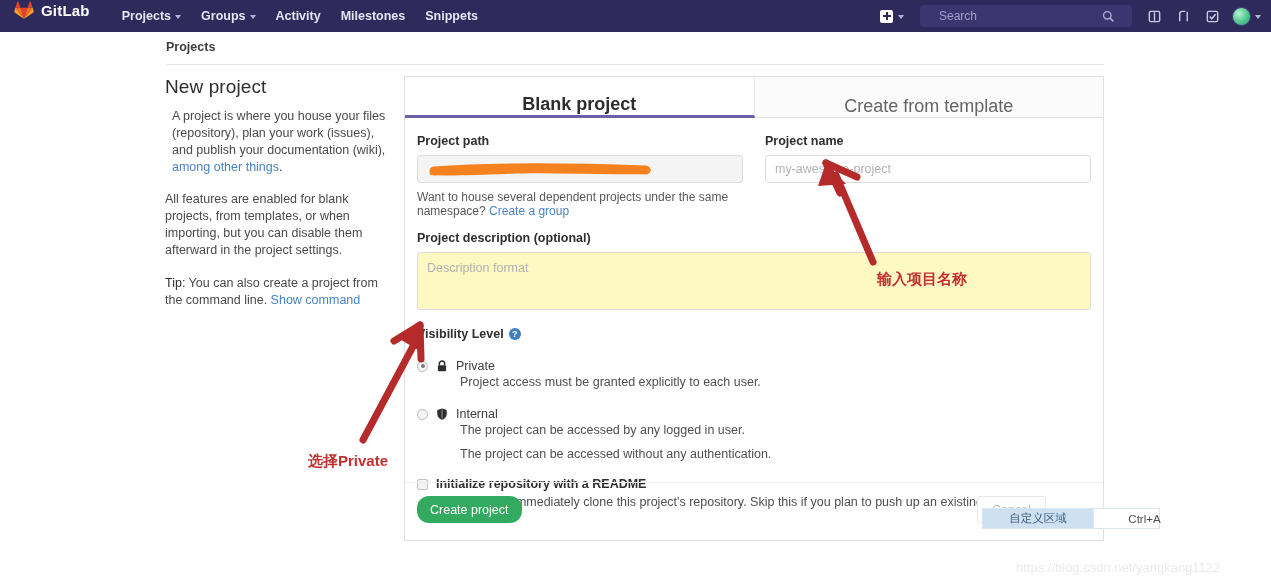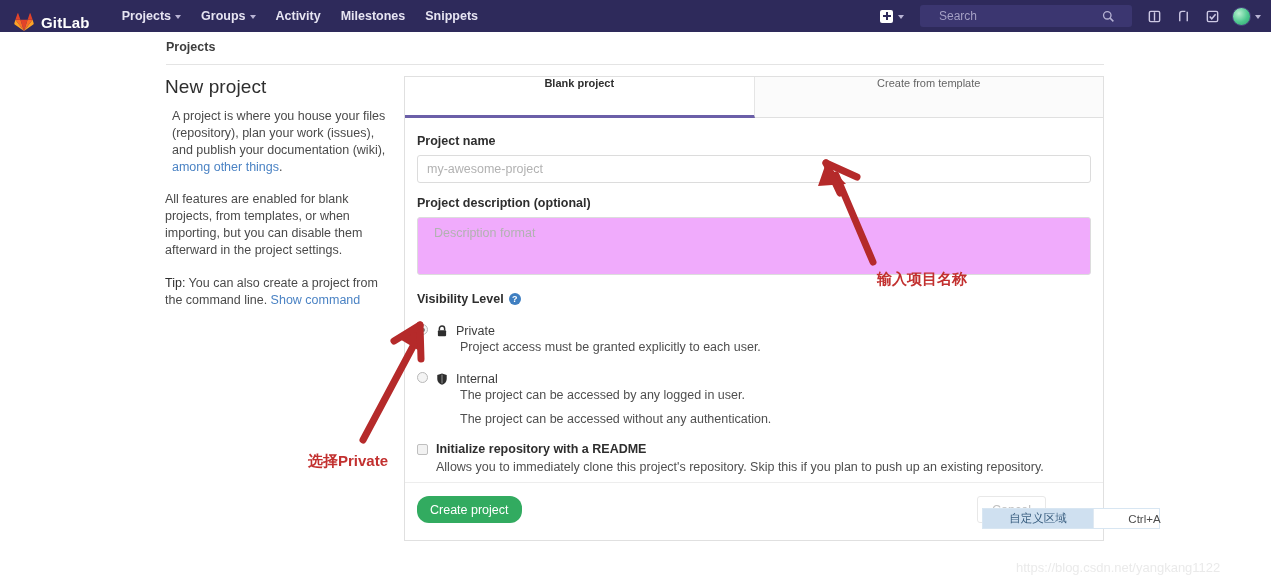--- a/index.html
+++ b/index.html
@@ -12,21 +12,21 @@
     color: #2e2e2e;
     overflow: hidden;
     position: relative;
   }
 
   
   .navbar {
     position: absolute; top: 0; left: 0;
     width: 1271px; height: 32px;
     background: #2e2a5b;
-    display: flex; align-items: flex-end;
+    display: flex; align-items: flex-start;
   }
   .brand {
     display: flex; align-items: center;
     margin-left: 14px; margin-right: 22px;
   }
   .brand-logo { width: 20px; height: 20px; display: block; }
   .brand-text {
     color: #ffffff; font-size: 15px; font-weight: bold;
     margin-left: 7px; letter-spacing: .2px;
   }
@@ -116,22 +116,22 @@
 
   
   .card {
     position: absolute; left: 404px; top: 76px;
     width: 700px; height: 465px;
     background: #ffffff;
     border: 1px solid #e0e0e0;
   }
   .tabs { display: flex; height: 41px; background: #fbfbfb; }
   .tab {
-    flex: 1; display: flex; align-items: flex-start; justify-content: center;
-    font-size: 11px; color: #656565; cursor: pointer;
+    flex: 1; display: flex; align-items: flex-end; justify-content: center;
+    font-size: 18px; color: #656565; cursor: pointer;
     border-right: 1px solid #e5e5e5; border-bottom: 1px solid #e0e0e0;
     background: #fbfbfb;
   }
   .tab:last-child { border-right: none; }
   .tab.active {
     background: #ffffff; color: #2e2e2e; font-weight: bold;
     border-bottom: 3px solid #6b5fa8;
   }
 
   .form { padding: 16px 12px 0 12px; position: relative; }
@@ -152,39 +152,39 @@
   input.txt.filled { background: #f4f4f4; position: relative; }
   .path-wrap { position: relative; }
   .redact {
     position: absolute; left: 9px; top: 6px;
     width: 231px; height: 17px; pointer-events: none;
   }
   .hint {
     margin: 7px 0 0 0; font-size: 12px; color: #585858;
   }
   textarea.txt {
-    height: 58px; padding: 7px 16px; resize: none; line-height: 16px;
-    background: #f0abfc;
+    height: 58px; padding: 7px 9px; resize: none; line-height: 16px;
+    background: #fef9c3;
   }
   .desc-block { margin-top: 13px; }
 
   
   .vis-head {
     display: flex; align-items: center; gap: 5px;
     margin: 14px 0 6px 0;
   }
   .vis-head span.t { font-size: 12.5px; font-weight: bold; }
   .help-dot {
     width: 12px; height: 12px; border-radius: 50%;
     background: #3f7fc1; color: #ffffff; font-size: 9px;
     font-weight: bold; display: flex; align-items: center;
     justify-content: center; cursor: pointer;
   }
   .vis-opt { margin-bottom: 10px; }
-  .vis-line { display: flex; gap: 7px; margin-top: 18px; }
+  .vis-line { display: flex; align-items: center; gap: 7px; margin-top: 18px; }
   .radio {
     width: 11px; height: 11px; border-radius: 50%;
     border: 1px solid #b9b9b9; background: #f4f4f4;
     position: relative; flex: none; cursor: pointer;
   }
   .radio.on:after {
     content:""; position: absolute; left: 2.5px; top: 2.5px;
     width: 4px; height: 4px; border-radius: 50%; background: #777777;
   }
   .vis-ico { width: 14px; height: 14px; flex: none; display:block; }
@@ -360,20 +360,33 @@
       <span>Blank project</span>
     </div>
     <div class="tab">
       <span>Create from template</span>
     </div>
   </div>
 
   <div class="form">
 
     <div class="row2">
+      <div class="fld">
+        <label class="lbl">Project path</label>
+        <div class="path-wrap">
+          <input class="txt filled" type="text" placeholder="" style="">
+          <svg class="redact" viewBox="0 0 231 17" preserveAspectRatio="none">
+            <path d="M6 11 C30 3, 70 5, 110 7 C150 9, 190 4, 224 8 C226 9, 224 13, 214 13 C170 14, 120 11, 80 13 C50 14, 20 15, 7 14 C3 14, 2 12, 6 11 Z" fill="#f5821f"></path>
+            <path d="M8 10 C60 6, 140 6, 220 9" stroke="#f5821f" stroke-width="9" fill="none" stroke-linecap="round"></path>
+          </svg>
+        </div>
+        <p class="hint">
+          <span>Want to house several dependent projects under the same namespace? </span><a class="blue" href="#">Create a group</a>
+        </p>
+      </div>
 
       <div class="fld">
         <label class="lbl">Project name</label>
         <input class="txt" type="text" placeholder="my-awesome-project" style="">
       </div>
     </div>
 
     <div class="desc-block">
       <label class="lbl">Project description (optional)</label>
       <textarea class="txt" placeholder="Description format" style=""></textarea>

